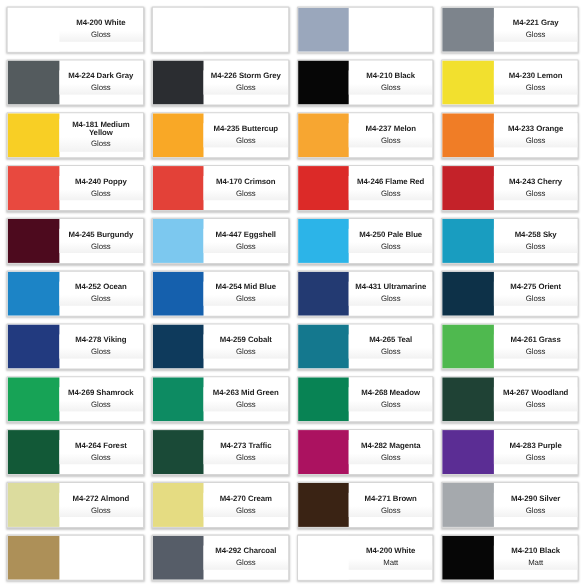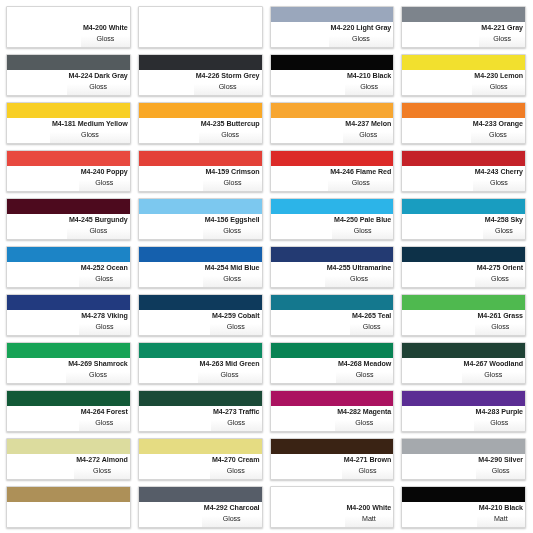--- a/index.html
+++ b/index.html
@@ -35,22 +35,21 @@
   }
   .card {
     box-sizing: border-box;
     width: 100%;
     height: 100%;
     background: #ffffff;
     border: 1px solid #d6d6d6;
     border-radius: 1px;
     box-shadow: 0 1px 2px rgba(0,0,0,0.22);
     display: flex;
-    flex-direction: column;
-    align-items: flex-end;
+    align-items: center;
     overflow: hidden;
   }
   .chip {
     flex: 0 0 38%;
     align-self: stretch;
     min-width: 0;
   }
   .chip.empty {
     background: #ffffff;
   }
@@ -99,24 +98,20 @@
         </div>
       </div>
       <div class="cell">
         <div class="card">
           <div class="chip empty" style="background: rgb(255, 255, 255);"></div>
         </div>
       </div>
       <div class="cell">
         <div class="card">
           <div class="chip" style="background: rgb(154, 167, 188);"></div>
-          <div class="label-wrap">
-            <div class="name">M4-220 Light Gray</div>
-            <div class="finish">Gloss</div>
-          </div>
         </div>
       </div>
       <div class="cell">
         <div class="card">
           <div class="chip" style="background: rgb(125, 132, 140);"></div>
           <div class="label-wrap">
             <div class="name">M4-221 Gray</div>
             <div class="finish">Gloss</div>
           </div>
         </div>
@@ -199,21 +194,21 @@
           <div class="label-wrap">
             <div class="name">M4-240 Poppy</div>
             <div class="finish">Gloss</div>
           </div>
         </div>
       </div>
       <div class="cell">
         <div class="card">
           <div class="chip" style="background: rgb(227, 65, 56);"></div>
           <div class="label-wrap">
-            <div class="name">M4-159 Crimson</div>
+            <div class="name">M4-170 Crimson</div>
             <div class="finish">Gloss</div>
           </div>
         </div>
       </div>
       <div class="cell">
         <div class="card">
           <div class="chip" style="background: rgb(220, 42, 40);"></div>
           <div class="label-wrap">
             <div class="name">M4-246 Flame Red</div>
             <div class="finish">Gloss</div>
@@ -235,21 +230,21 @@
           <div class="label-wrap">
             <div class="name">M4-245 Burgundy</div>
             <div class="finish">Gloss</div>
           </div>
         </div>
       </div>
       <div class="cell">
         <div class="card">
           <div class="chip" style="background: rgb(124, 200, 239);"></div>
           <div class="label-wrap">
-            <div class="name">M4-156 Eggshell</div>
+            <div class="name">M4-447 Eggshell</div>
             <div class="finish">Gloss</div>
           </div>
         </div>
       </div>
       <div class="cell">
         <div class="card">
           <div class="chip" style="background: rgb(44, 180, 232);"></div>
           <div class="label-wrap">
             <div class="name">M4-250 Pale Blue</div>
             <div class="finish">Gloss</div>
@@ -280,21 +275,21 @@
           <div class="label-wrap">
             <div class="name">M4-254 Mid Blue</div>
             <div class="finish">Gloss</div>
           </div>
         </div>
       </div>
       <div class="cell">
         <div class="card">
           <div class="chip" style="background: rgb(35, 58, 114);"></div>
           <div class="label-wrap">
-            <div class="name">M4-255 Ultramarine</div>
+            <div class="name">M4-431 Ultramarine</div>
             <div class="finish">Gloss</div>
           </div>
         </div>
       </div>
       <div class="cell">
         <div class="card">
           <div class="chip" style="background: rgb(13, 49, 72);"></div>
           <div class="label-wrap">
             <div class="name">M4-275 Orient</div>
             <div class="finish">Gloss</div>

